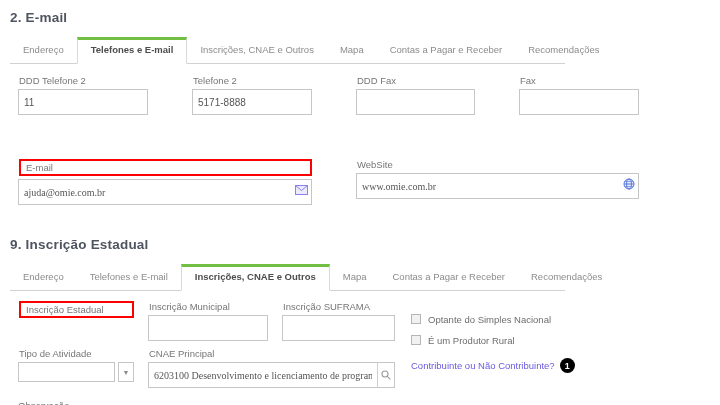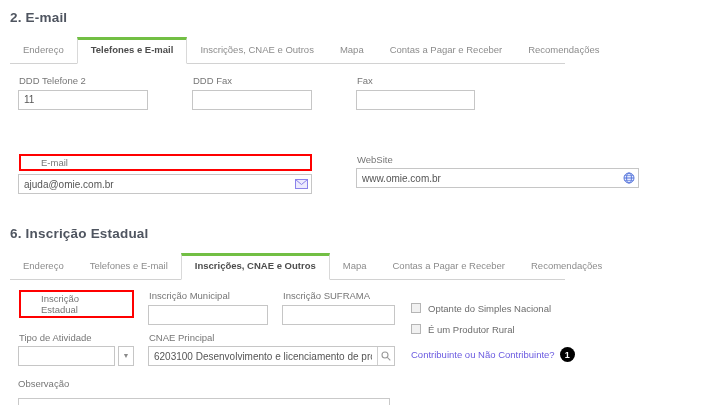--- a/index.html
+++ b/index.html
@@ -38,32 +38,32 @@
     display:grid;grid-template-columns:116px 120px 113px;
     column-gap:14px;row-gap:7px;
   }
   .row3wrap{display:flex;margin:10px 0 0 8px;}
   .fg{min-width:0;}
   .fg .lbl{
     display:block;font-size:9.5px;color:#767676;margin:0 0 3px 1px;line-height:11px;
   }
   .red-annot{
     display:inline-block;border:2px solid #ff0000;
-    padding:1px 20px;margin:-2px 0 1px -3px;
+    padding:1px 5px;margin:-2px 0 1px -3px;
   }
   .red-annot.wide{padding-right:20px;}
   input.txt{
-    width:100%;box-sizing:border-box;height:20px;
+    width:100%;box-sizing:border-box;height:26px;
     border:1px solid #c6c6c6;border-radius:0;
     font-family:inherit;font-size:10px;color:#555;
     padding:0 5px;outline:none;background:#fff;
   }
   .span2{grid-column:span 2;}
   .iconfield{position:relative;}
-  .iconfield input.txt{padding-right:22px;}
+  .iconfield input.txt{padding-right:22px;font-family:Liberation Serif, serif;}
   .field-icon{
     position:absolute;right:4px;top:4px;width:13px;height:13px;
     display:flex;align-items:center;justify-content:center;pointer-events:auto;
   }
   .search-box{
     position:absolute;right:1px;top:1px;bottom:1px;width:16px;
     border-left:1px solid #cfcfcf;display:flex;align-items:center;justify-content:center;
     background:#fff;cursor:pointer;
   }
   
@@ -113,20 +113,24 @@
       <div class="tab">Inscrições, CNAE e Outros</div>
       <div class="tab">Mapa</div>
       <div class="tab">Contas a Pagar e Receber</div>
       <div class="tab">Recomendações</div>
     </div>
 
     <div class="grid2">
       <div class="fg">
         <span class="lbl">DDD Telefone 2</span>
         <input class="txt" type="text" value="11" style="">
+      </div>
+      <div class="fg">
+        <span class="lbl">Telefone 2</span>
+        <input class="txt" type="text" value="5171-8888" style="">
       </div>
       <div class="fg">
         <span class="lbl">DDD Fax</span>
         <input class="txt" type="text" value="" style="">
       </div>
       <div class="fg">
         <span class="lbl">Fax</span>
         <input class="txt" type="text" value="" style="">
       </div>
 
@@ -154,21 +158,21 @@
               <line x1="1.6" y1="3.4" x2="10.4" y2="3.4" stroke="#5a78dd" stroke-width="0.7"></line>
               <line x1="1.6" y1="8.6" x2="10.4" y2="8.6" stroke="#5a78dd" stroke-width="0.7"></line>
             </svg>
           </span>
         </div>
       </div>
     </div>
   </section>
 
   <section class="section3">
-    <div class="sec-heading">6. Inscrição Estadual</div>
+    <div class="sec-heading">9. Inscrição Estadual</div>
 
     <div class="tabbar">
       <div class="tab">Endereço</div>
       <div class="tab">Telefones e E-mail</div>
       <div class="tab active">Inscrições, CNAE e Outros</div>
       <div class="tab">Mapa</div>
       <div class="tab">Contas a Pagar e Receber</div>
       <div class="tab">Recomendações</div>
     </div>
 

